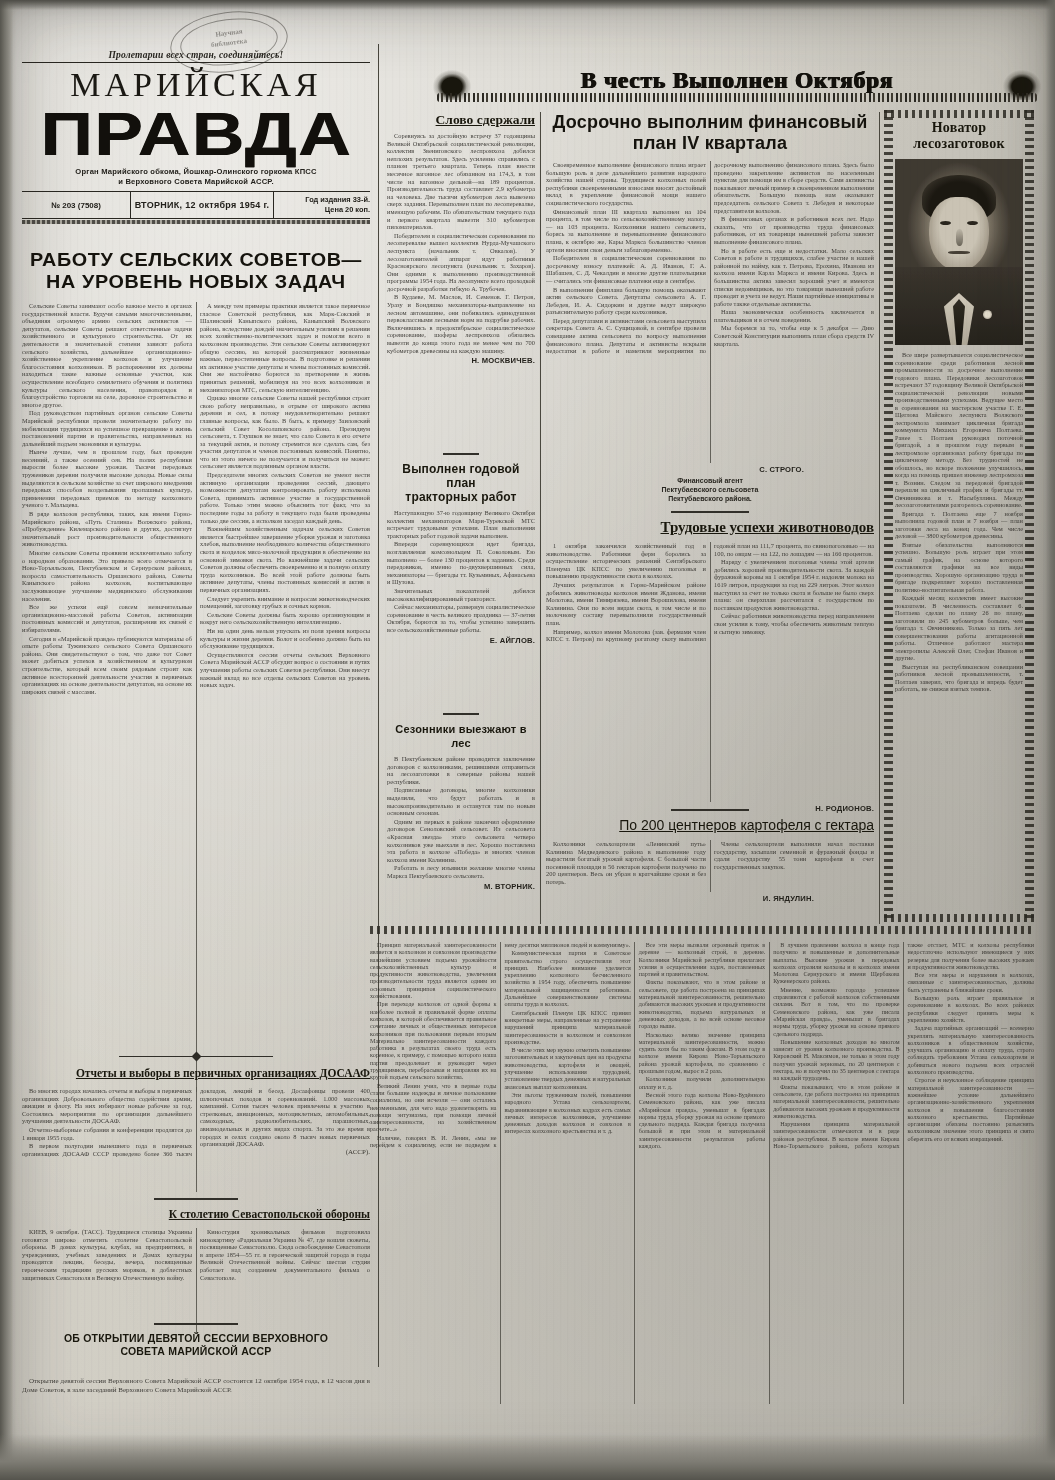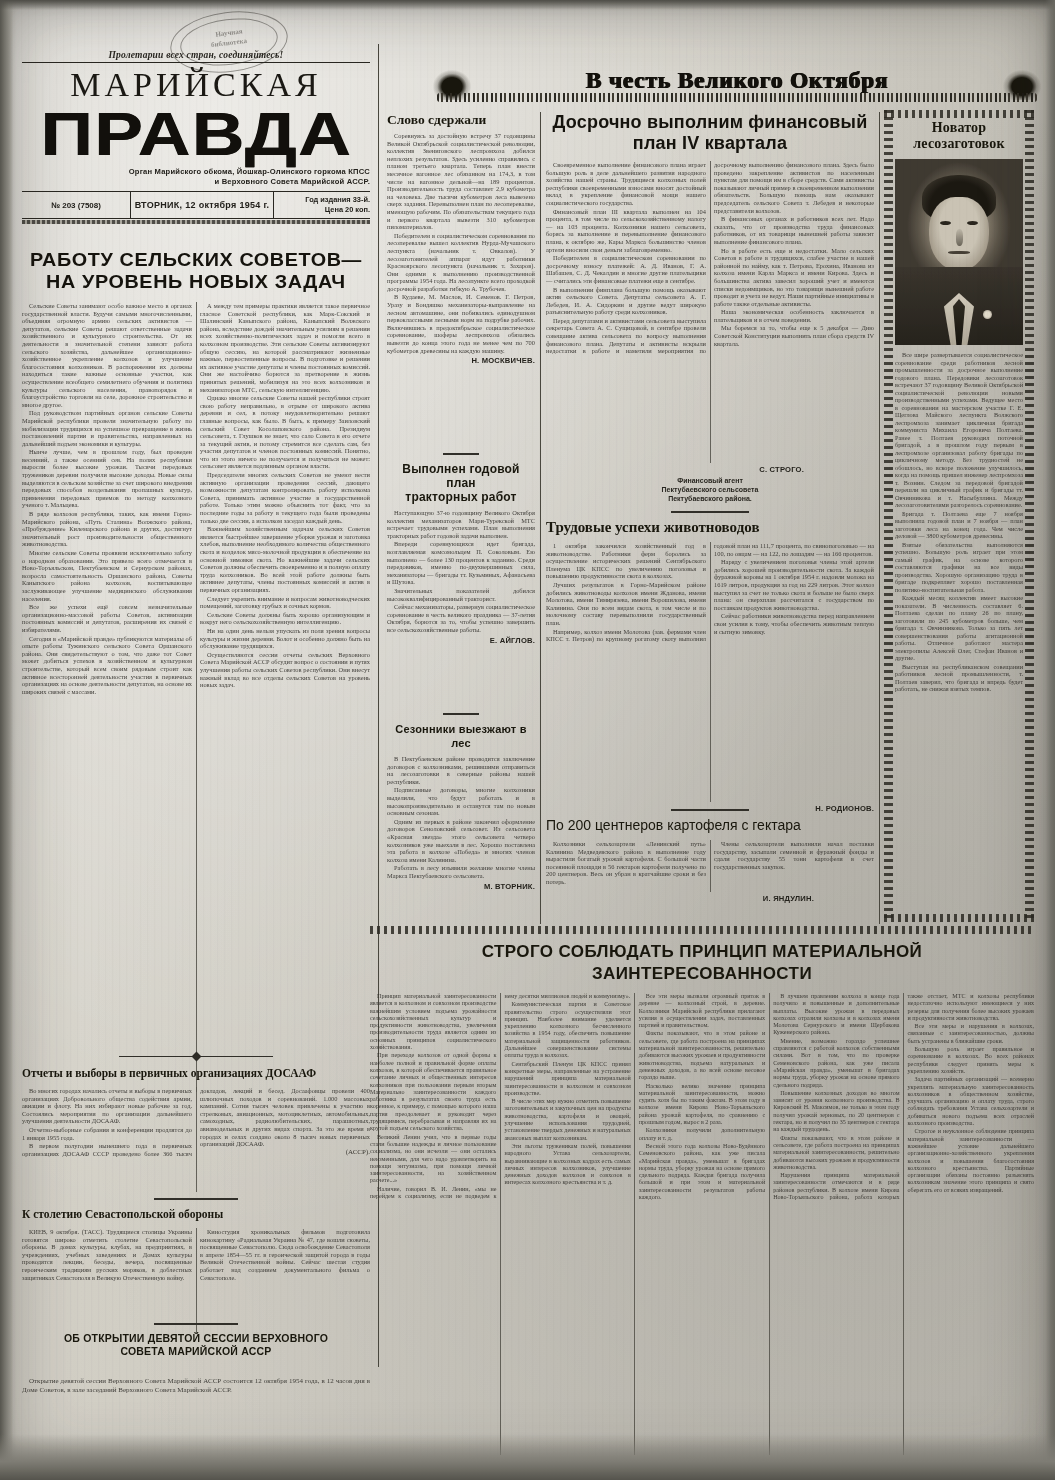--- a/index.html
+++ b/index.html
@@ -66,21 +66,21 @@
     text-align:center;font-size:34px;letter-spacing:4px;font-weight:400;
     color:#1d1b16;font-family:"Liberation Serif",serif;margin-top:4px;line-height:36px;
   }
   .mast-2{
     text-align:center;font-size:62px;line-height:58px;font-weight:bold;letter-spacing:1px;
     color:#14120e;font-family:"Liberation Sans",sans-serif;
     transform:scaleX(1.18);transform-origin:50% 50%;margin:2px 0 4px;
     text-shadow:.5px 0 0 #14120e;
   }
   .mast-organ{
-    text-align:right;font-size:7.6px;line-height:10px;font-weight:bold;
+    text-align:center;font-size:7.6px;line-height:10px;font-weight:bold;
     color:#26241f;font-family:"Liberation Sans",sans-serif;letter-spacing:.2px;
   }
   .mast-bar{
     margin-top:4px;border-top:1.4px solid #2b2923;border-bottom:1.4px solid #2b2923;
     display:flex;align-items:stretch;height:26px;
   }
   .mb-cell{display:flex;flex-direction:column;justify-content:center;align-items:center;
     font-family:"Liberation Sans",sans-serif;font-weight:bold;font-size:8px;color:#24221d;}
   .mb-issue{width:108px;border-right:1.4px solid #2b2923;}
   .mb-date{flex:1;font-size:9px;letter-spacing:.3px;}
@@ -96,22 +96,22 @@
   }
   .h-center{
     text-align:center;font-family:"Liberation Sans",sans-serif;font-weight:bold;
     font-size:18px;line-height:21px;color:#17150f;letter-spacing:.2px;
   }
   .h-sub{
     text-align:center;font-family:"Liberation Sans",sans-serif;font-weight:bold;
     font-size:12px;line-height:14px;color:#1b190f;letter-spacing:.2px;
   }
   .h-sub-serif{
-    text-align:left;font-family:"Liberation Serif",serif;font-weight:bold;
-    font-size:13px;line-height:15px;color:#1b190f;
+    text-align:right;font-family:"Liberation Serif",serif;font-weight:bold;
+    font-size:13px;line-height:15px;color:#1b190f;text-decoration:underline;
   }
   .h-wide{
     text-align:center;font-family:"Liberation Sans",sans-serif;font-weight:bold;
     font-size:13px;line-height:16px;color:#1b190f;letter-spacing:.2px;
   }
   .byline{
     text-align:right;font-family:"Liberation Sans",sans-serif;font-weight:bold;
     font-size:7.6px;color:#26241e;margin:2px 0 2px;letter-spacing:.2px;
   }
   .byline-block{text-align:center;font-family:"Liberation Sans",sans-serif;
@@ -257,21 +257,21 @@
       <div class="col-text blur" style="margin-top:20px;font-size:7px;line-height:9px;">
         <p>Открытие девятой сессии Верховного Совета Марийской АССР состоится 12 октября 1954 года, в 12 часов дня в Доме Советов, в зале заседаний Верховного Совета Марийской АССР.</p>
       </div>
     </div>
 
     <div class="pagevrule" style="left:356px;top:30px;bottom:55px;"></div>
 
     <div id="banner">
       <div class="banner-leaf" style="left:-4px;"></div>
       <div class="banner-leaf" style="right:-4px;"></div>
-      <div class="banner-txt">В честь Великого Октября</div>
+      <div class="banner-txt">В честь Выполнен Октября</div>
       <div class="banner-orn" style="margin-top:-3px;"></div>
     </div>
 
     <div style="position:absolute;left:365px;top:98px;width:148px;">
       <div class="h-sub-serif" style="font-size:13.5px;">Слово сдержали</div>
       <div class="col-text blur" style="margin-top:5px;">
         <p>Соревнуясь за достойную встречу 37 годовщины Великой Октябрьской социалистической революции, коллектив Звениговского леспромхоза добился неплохих результатов. Здесь усиленно справились с планом третьего квартала. Теперь план внести месячное вагонное лес обязанном на 174,3, в том числе на вагонное дельной—на 189 процентов. Производительность труда составляет 2,9 кубометра на человека. Две тысячи кубометров леса вывезено сверх задания. Перевыполнен план по лесоперевалке, имеющую рабочим. По обязательствам текущего года и первого квартала вывезти 310 кубометров пиломатериалов.</p>
         <p>Победителем в социалистическом соревновании по лесоперевалке вышел коллектив Нурда-Мучашского леспункта (начальник т. Овкалов). У лесозаготовителей аппарат идут работники Красноярского лесопункта (начальник т. Захаров). Они одними к выполнению производственной программы 1954 года. На лесопункте всего проходкой досрочной разработки гибкую А. Трубочев.</p>
         <p>В Кудаеве, М. Маслов, И. Семенов. Г. Петров, Уразу и Бондяшко механизаторы-выправление на лесном автомашине, они побивались единодушном первоклассными лесными норм на подрубке рабочих. Включившись в предоктябрьское социалистическое соревнование, шоферы леспромхоза обязались вывезти до конца этого года не менее чем по 700 кубометров древесины на каждую машину.</p>
       </div>
@@ -382,21 +382,20 @@
           <p>Бригада т. Полтаева еще 7 ноября выполнила годовой план и 7 ноября — план заготовки леса на конец года. Чем числе деловой — 3800 кубометров древесины.</p>
           <p>Взятые обязательства выполняются успешно. Большую роль играет при этом самый график, на основе которого составляются графики на все виды производства. Хорошую организацию труда в бригаде подкрепляет хорошо поставленная политико-воспитательная работа.</p>
           <p>Каждый месяц коллектив имеет высокие показатели. В численность составляет 6. Полтаева сделан по плану 26 по плану, заготовили по 245 кубометров больше, чем бригада т. Овчинникова. Только за пять лет совершенствования работы агитационной работы. Отличное работают мастера электропилы Алексей Олег, Стефан Иванов и другие.</p>
           <p>Выступая на республиканском совещании работников лесной промышленности, т. Полтаев заверил, что бригада и впредь будет работать, не снижая взятых темпов.</p>
         </div>
       </div>
     </div>
 
     <div style="position:absolute;left:348px;top:912px;width:664px;">
       <div style="height:8px;background:repeating-linear-gradient(90deg,#2d2b24 0 3px,rgba(0,0,0,0) 3px 7px);opacity:.85;"></div>
-      <div class="h-wide" style="font-size:17px;line-height:22px;margin-top:7px;letter-spacing:.4px;">СТРОГО СОБЛЮДАТЬ ПРИНЦИП МАТЕРИАЛЬНОЙ ЗАИНТЕРЕСОВАННОСТИ</div>
       <div class="fivecol col-text blur" style="margin-top:8px;height:462px;font-size:6.1px;line-height:7.3px;">
         <p>Принцип материальной заинтересованности является в колхозном и совхозном производстве важнейшим условием подъема урожайности сельскохозяйственных культур и продуктивности животноводства, увеличения производительности труда является одним из основных принципов социалистического хозяйствования.</p>
         <p>При переходе колхозов от одной формы к наиболее полной и правильной форме оплаты колхозов, в которой обеспечивается правильное сочетание личных и общественных интересов колхозников при пользовании первым вторым Материально заинтересованности каждого работника в результатах своего труда есть коренное, к примеру, с помощью которого наша партия преодолевает и руководит через трудящимися, перебрасывая и направляя их на крутой подъем сельского хозяйства.</p>
         <p>Великий Ленин учил, что в первые годы стали большие надежды и личное пользование социализма, но они исчезли — они остались неизменными, для чего надо удовлетворить на помощи энтузиазма, при помощи личной заинтересованности, на хозяйственном расчете...»</p>
         <p>Наличие, говорил В. И. Ленин, «мы не перейдем к социализму, если не подведем к нему десятки миллионов людей и коммунизму».</p>
         <p>Коммунистическая партия и Советское правительство строго осуществляли этот принцип. Наиболее внимание уделяется укреплению колхозного бесчисленного хозяйства в 1954 году, обеспечить повышение материальной защищенности работников. Дальнейшее совершенствование системы оплаты труда в колхозах.</p>
         <p>Сентябрьский Пленум ЦК КПСС принял конкретные меры, направленные на устранение нарушений принципа материальной заинтересованности в колхозном и совхозном производстве.</p>
         <p>В числе этих мер нужно отметить повышение заготовительных и закупочных цен на продукты животноводства, картофеля и овощей, улучшение использования трудодней, установление твердых денежных и натуральных авансовых выплат колхозникам.</p>
         <p>Эти льготы труженикам полей, повышения народного Устава сельхозартели, выравнивающие в колхозных кадрах есть самых личных интересов колхозников, улучшение денежных доходов колхозов и совхозов в интересах колхозного крестьянства и т. д.</p>
         <p>Все эти меры вызвали огромный приток в деревне — колхозный строй, в деревне. Колхозники Марийской республики прилагают усилия в осуществлении задач, поставленных партией и правительством.</p>

